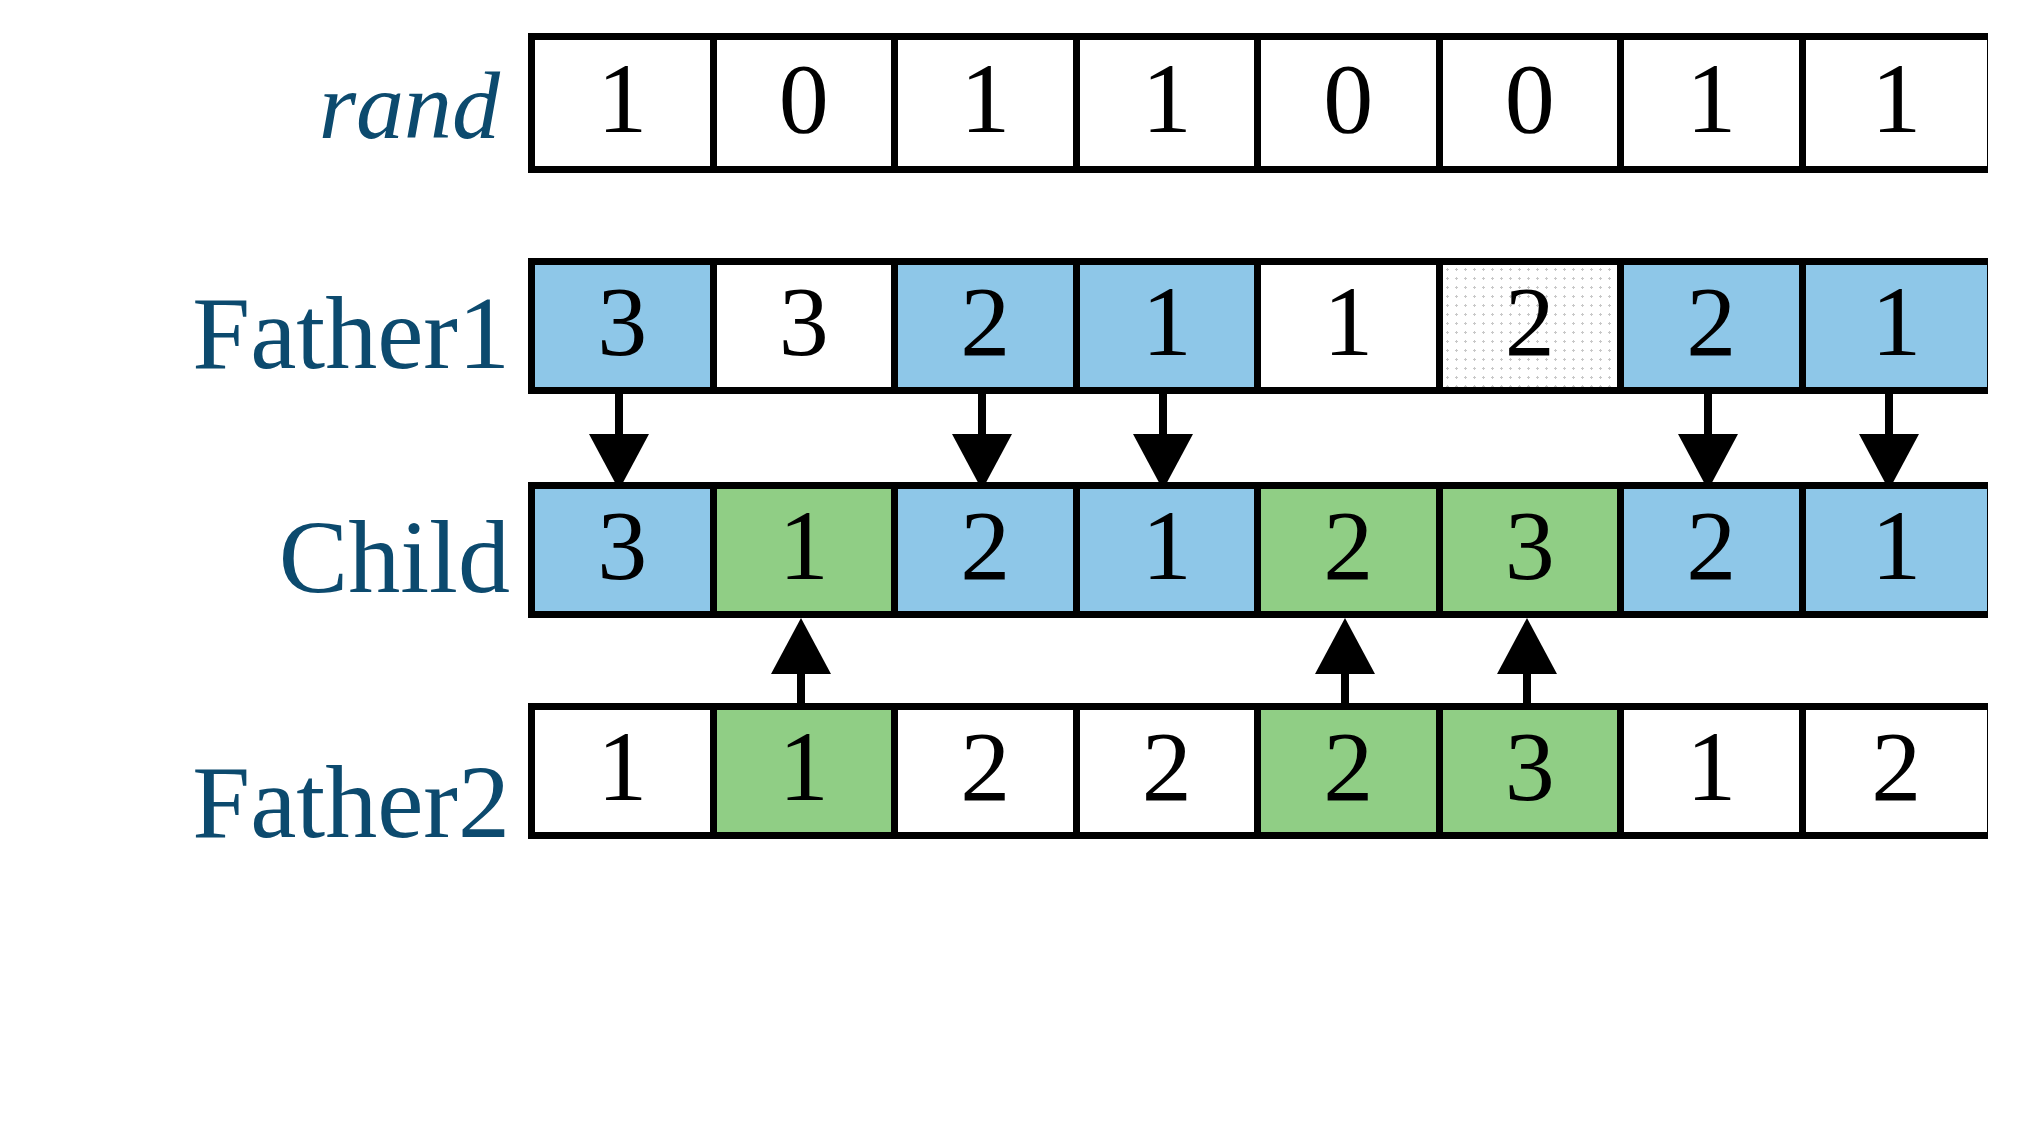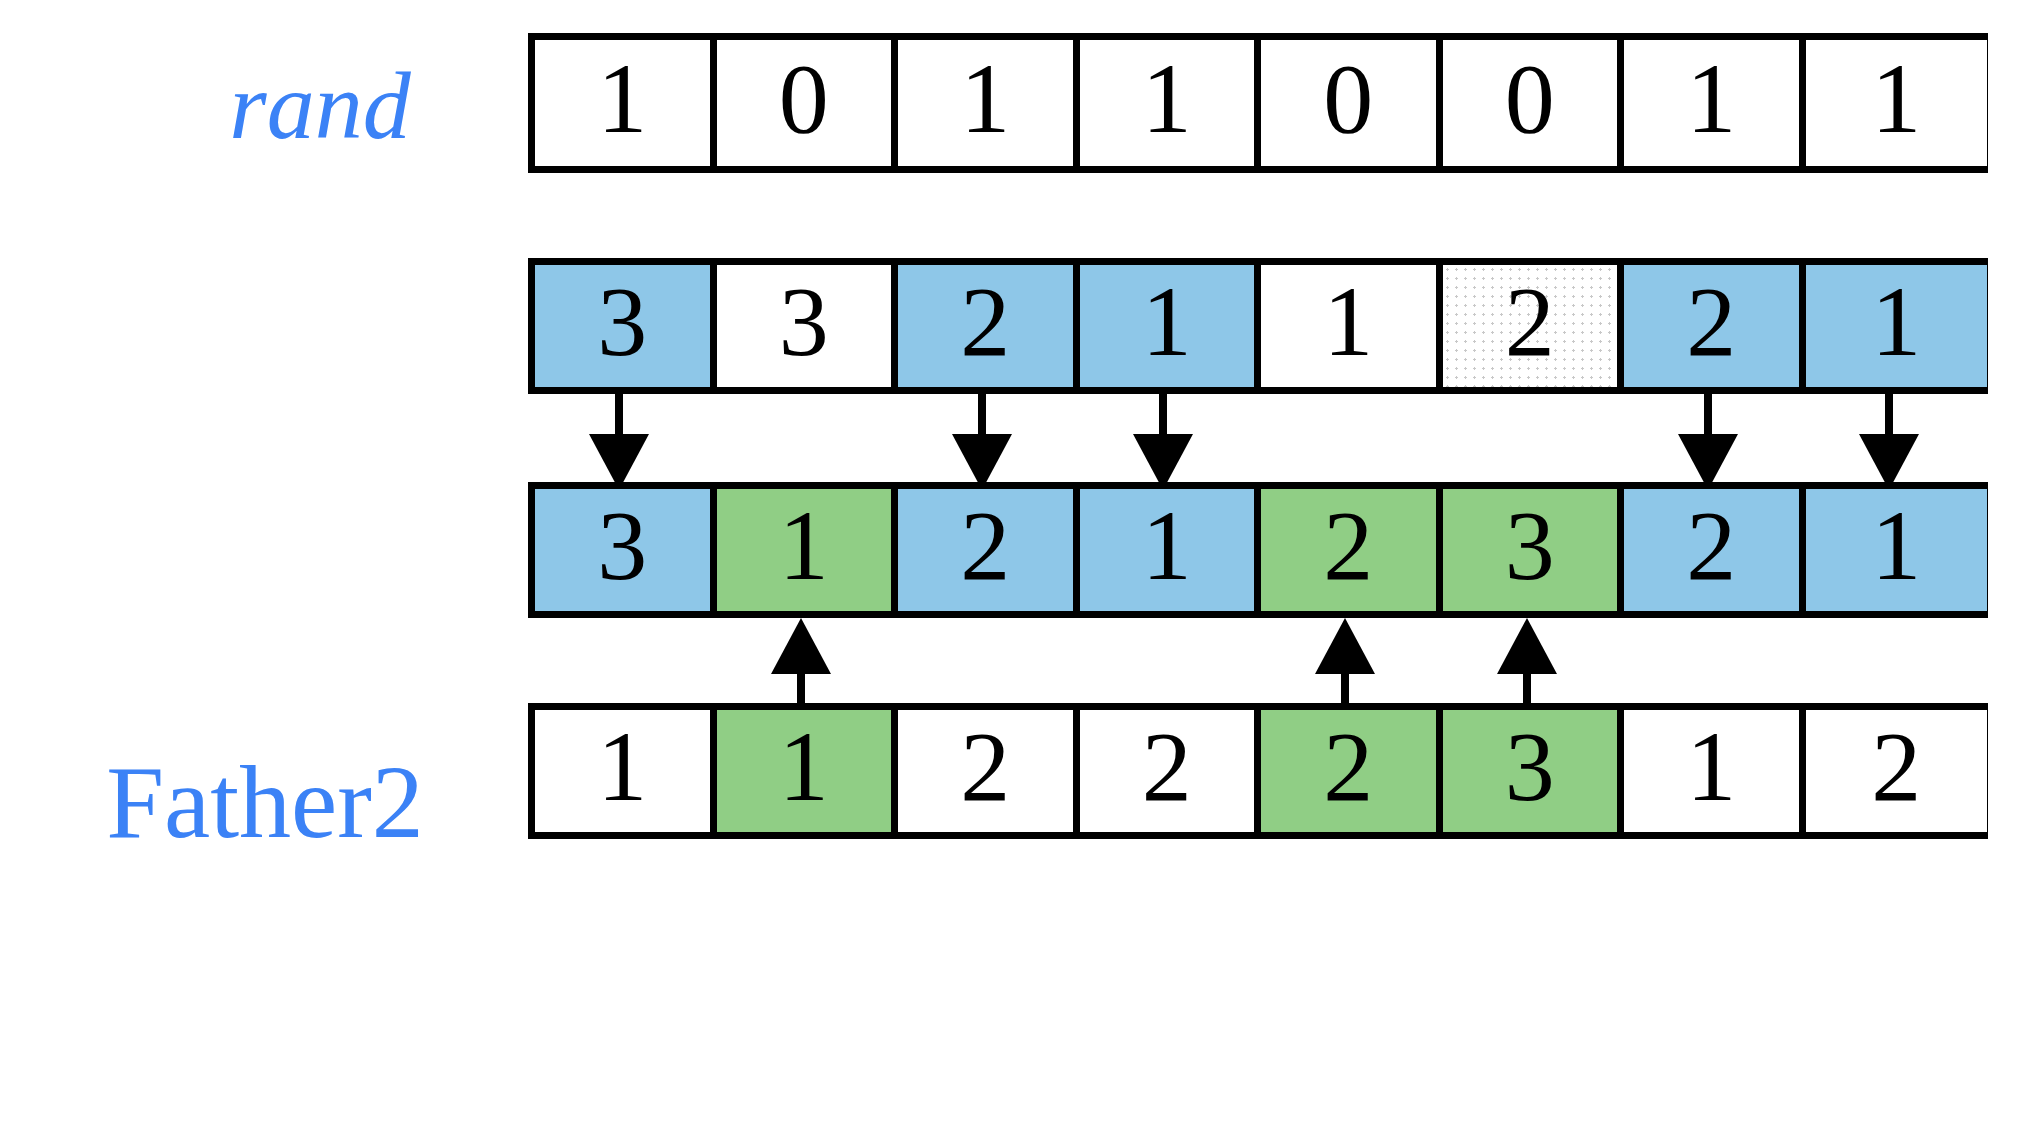--- a/index.html
+++ b/index.html
@@ -17,22 +17,22 @@
 
   .stage {
     position: relative;
     width: 2022px;
     height: 1135px;
   }
 
   
   .row-label {
     position: absolute;
-    text-align: center;
-    color: #3b82f6;
+    text-align: right;
+    color: #0c4a6e;
     white-space: nowrap;
     line-height: 1;
     font-family: "Liberation Serif", "DejaVu Serif", serif;
   }
   .row-label.italic {
     font-style: italic;
   }
 
   
   .grid-row {
@@ -131,20 +131,21 @@
         <span class="glyph">0</span>
       </div>
     <div class="cell fill-white" style="width:181.5px;">
         <span class="glyph">1</span>
       </div>
     <div class="cell fill-white" style="width:181.5px;">
         <span class="glyph">1</span>
       </div>
   </div>
 
+  <div class="row-label" style="left:20px; top:281px; width:490px; font-size:104px;">Father1</div>
 
   <div class="grid-row" style="left:528px; top:258px; width:1460px; height:136px;">
     <div class="cell fill-blue" style="width:181.5px;">
         <span class="glyph">3</span>
       </div>
     <div class="cell fill-white" style="width:181.5px;">
         <span class="glyph">3</span>
       </div>
     <div class="cell fill-blue" style="width:181.5px;">
         <span class="glyph">2</span>
@@ -180,20 +181,21 @@
   </div>
   <div class="arrow down" style="left:1708px; top:394px;">
     <div class="shaft" style="top:0; height:40px;"></div>
     <div class="head" style="top:40px;"></div>
   </div>
   <div class="arrow down" style="left:1889px; top:394px;">
     <div class="shaft" style="top:0; height:40px;"></div>
     <div class="head" style="top:40px;"></div>
   </div>
 
+  <div class="row-label" style="left:20px; top:505px; width:490px; font-size:104px;">Child</div>
 
   <div class="grid-row" style="left:528px; top:482px; width:1460px; height:136px;">
     <div class="cell fill-blue" style="width:181.5px;">
         <span class="glyph">3</span>
       </div>
     <div class="cell fill-green" style="width:181.5px;">
         <span class="glyph">1</span>
       </div>
     <div class="cell fill-blue" style="width:181.5px;">
         <span class="glyph">2</span>

